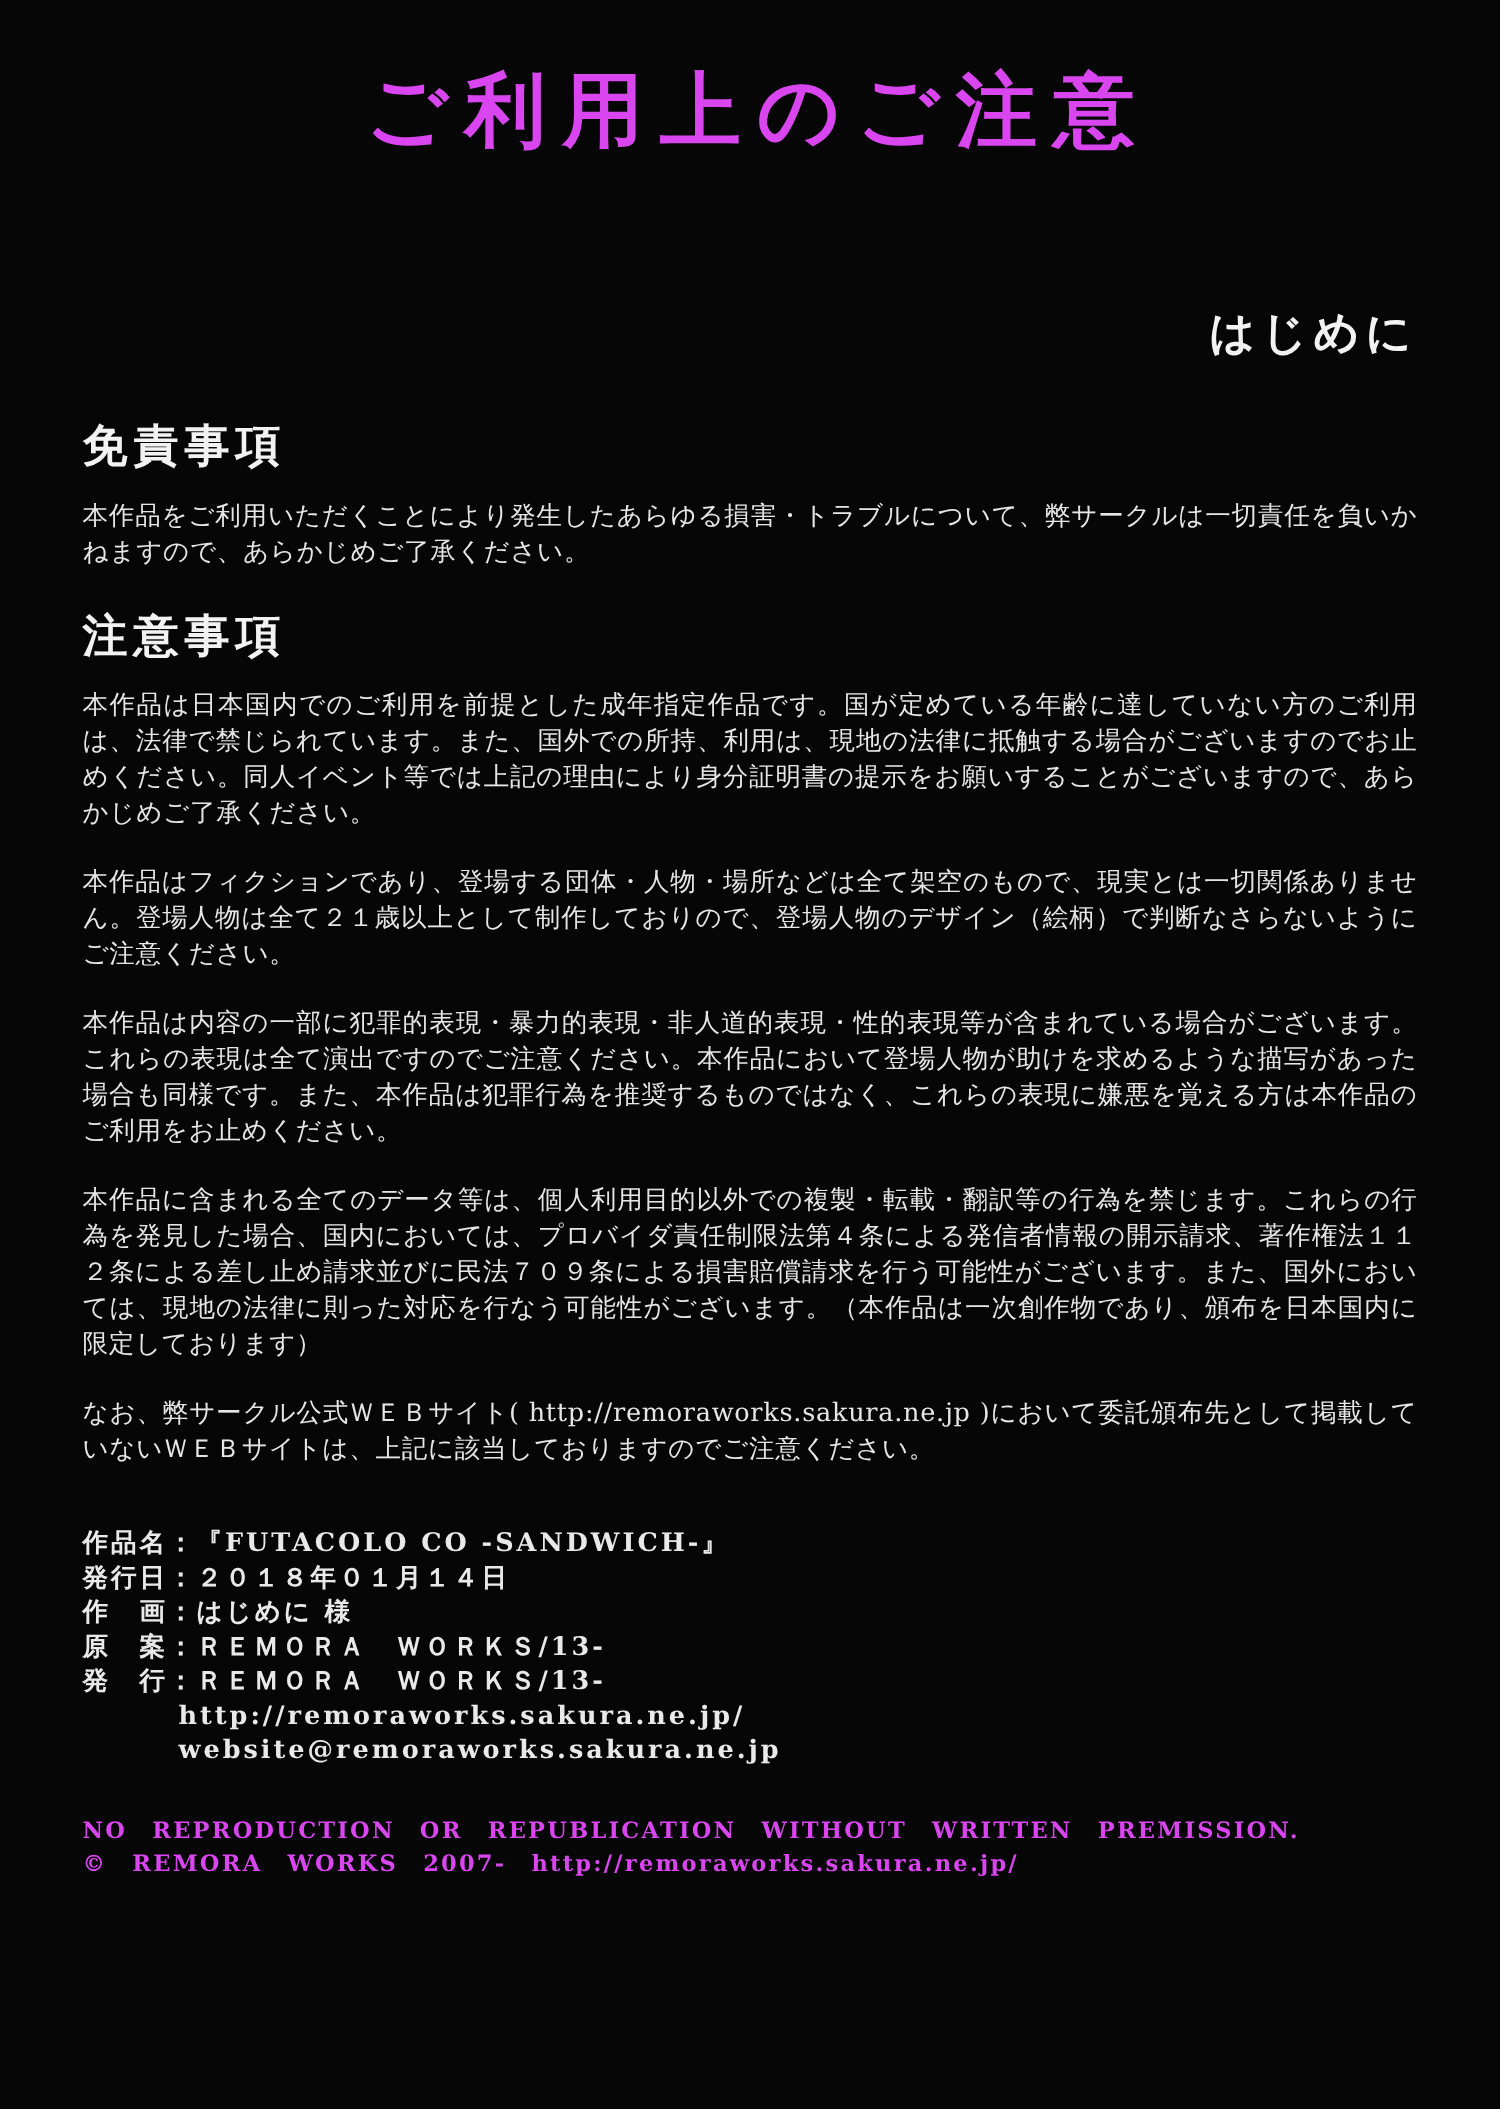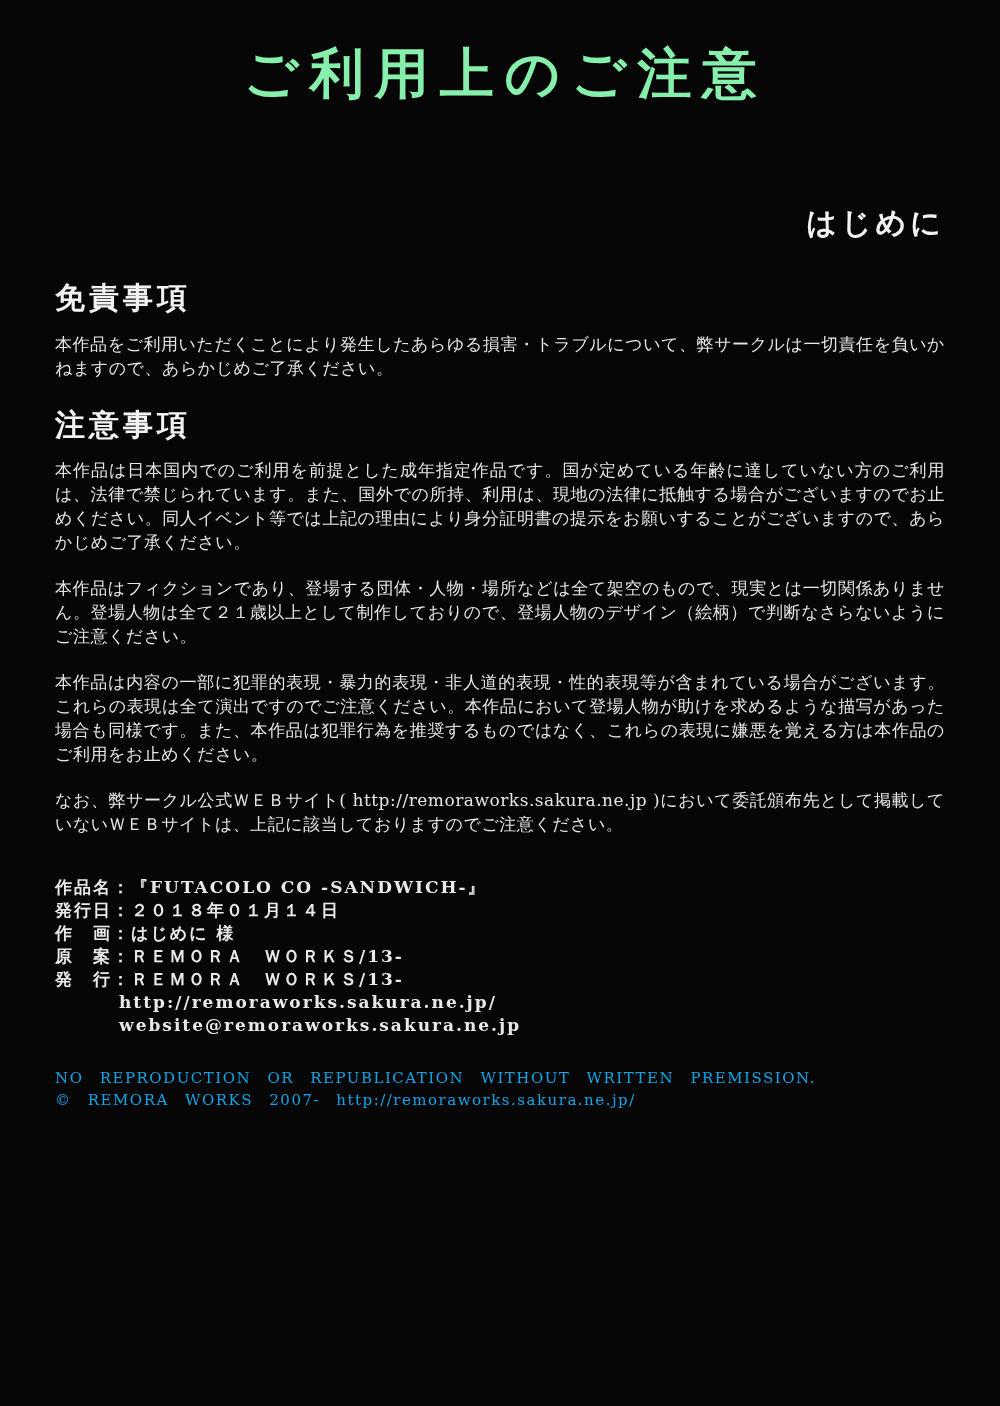--- a/index.html
+++ b/index.html
@@ -22,21 +22,21 @@
     background: #060606;
   }
   h1.title {
     margin: 0;
     font-size: 54px;
     line-height: 1.25;
     font-weight: bold;
     text-align: center;
     letter-spacing: 11px;
     text-indent: 11px;
-    color: #86efac;
+    color: #d946ef;
     white-space: nowrap;
   }
   h2.sec-heading {
     margin: 0;
     font-size: 30px;
     line-height: 1.25;
     font-weight: bold;
     letter-spacing: 4px;
     color: #f2f2f2;
   }
@@ -70,22 +70,22 @@
     padding-left: 64px;
   }
   .footer {
     margin-top: 30px;
   }
   .f-line {
     font-size: 15px;
     line-height: 22px;
     letter-spacing: 1.5px;
     word-spacing: 10px;
-    font-weight: normal;
-    color: #0ea5e9;
+    font-weight: bold;
+    color: #d946ef;
     white-space: pre;
   }
 </style>
 </head>
 <body>
 
 <div class="page">
 
   <h1 class="title">ご利用上のご注意</h1>
 
@@ -96,20 +96,21 @@
   <section class="sec sec-disclaimer">
     <h2 class="sec-heading">免責事項</h2>
     <p class="body-par">本作品をご利用いただくことにより発生したあらゆる損害・トラブルについて、弊サークルは一切責任を負いかねますので、あらかじめご了承ください。</p>
   </section>
 
   <section class="sec sec-notes">
     <h2 class="sec-heading">注意事項</h2>
     <p class="body-par">本作品は日本国内でのご利用を前提とした成年指定作品です。国が定めている年齢に達していない方のご利用は、法律で禁じられています。また、国外での所持、利用は、現地の法律に抵触する場合がございますのでお止めください。同人イベント等では上記の理由により身分証明書の提示をお願いすることがございますので、あらかじめご了承ください。</p>
     <p class="body-par">本作品はフィクションであり、登場する団体・人物・場所などは全て架空のもので、現実とは一切関係ありません。登場人物は全て２１歳以上として制作しておりので、登場人物のデザイン（絵柄）で判断なさらないようにご注意ください。</p>
     <p class="body-par">本作品は内容の一部に犯罪的表現・暴力的表現・非人道的表現・性的表現等が含まれている場合がございます。これらの表現は全て演出ですのでご注意ください。本作品において登場人物が助けを求めるような描写があった場合も同様です。また、本作品は犯罪行為を推奨するものではなく、これらの表現に嫌悪を覚える方は本作品のご利用をお止めください。</p>
+    <p class="body-par">本作品に含まれる全てのデータ等は、個人利用目的以外での複製・転載・翻訳等の行為を禁じます。これらの行為を発見した場合、国内においては、プロバイダ責任制限法第４条による発信者情報の開示請求、著作権法１１２条による差し止め請求並びに民法７０９条による損害賠償請求を行う可能性がございます。また、国外においては、現地の法律に則った対応を行なう可能性がございます。（本作品は一次創作物であり、頒布を日本国内に限定しております）</p>
     <p class="body-par">なお、弊サークル公式ＷＥＢサイト( http://remoraworks.sakura.ne.jp )において委託頒布先として掲載していないＷＥＢサイトは、上記に該当しておりますのでご注意ください。</p>
   </section>
 
   <div class="colophon">
     <div class="c-row">作品名：『FUTACOLO CO -SANDWICH-』</div>
     <div class="c-row">発行日：２０１８年０１月１４日</div>
     <div class="c-row">作　画：はじめに 様</div>
     <div class="c-row">原　案：ＲＥＭＯＲＡ　ＷＯＲＫＳ/13-</div>
     <div class="c-row">発　行：ＲＥＭＯＲＡ　ＷＯＲＫＳ/13-</div>
     <div class="c-row c-indent">http://remoraworks.sakura.ne.jp/</div>

